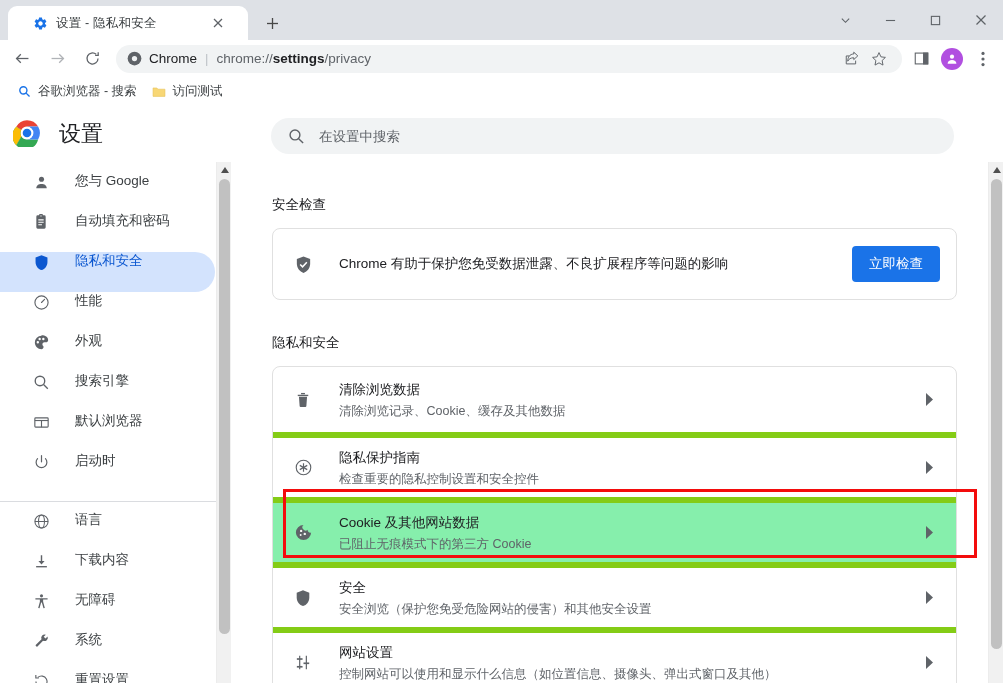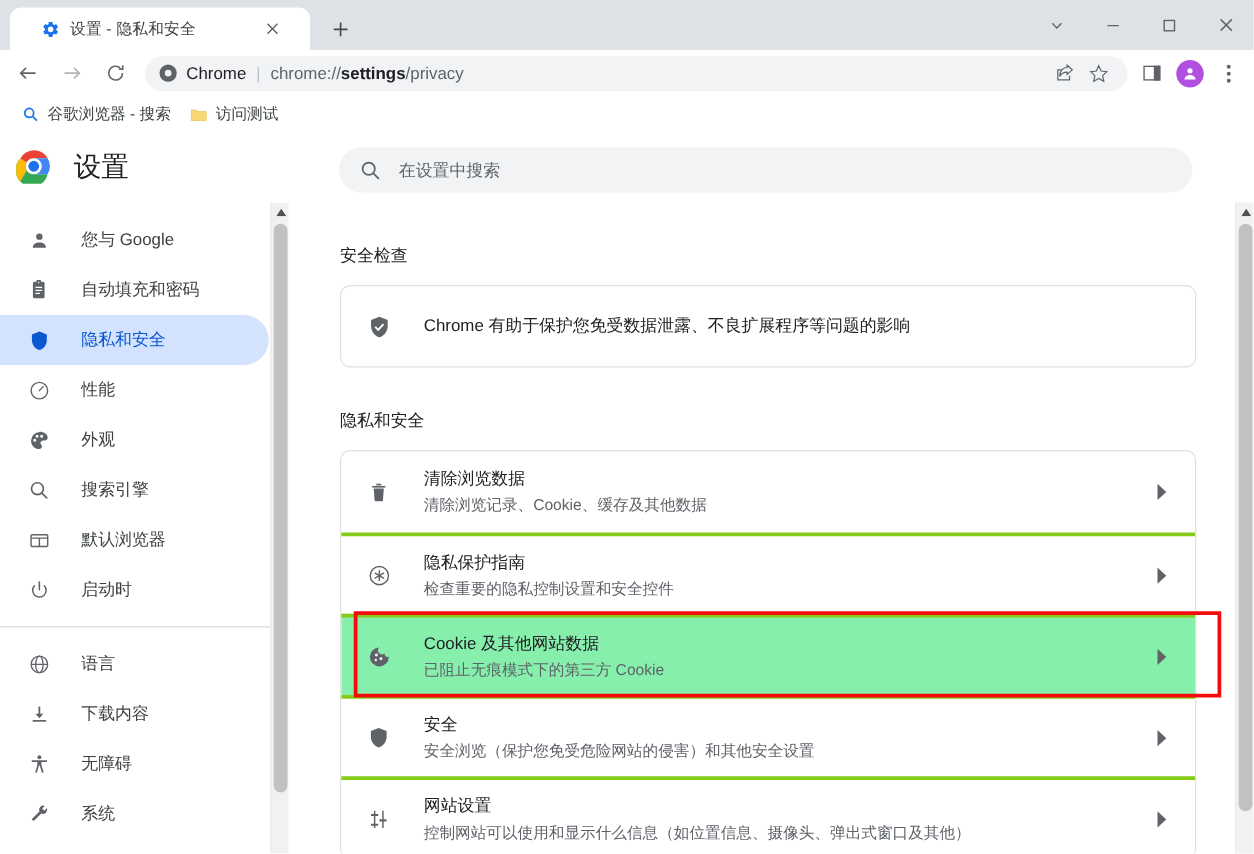--- a/index.html
+++ b/index.html
@@ -141,25 +141,25 @@
   .search-input::placeholder { color: #5f6368; }
 
   
   .sidebar {
     position: absolute; left: 0; top: 56px; width: 231px; height: 521px;
     background: #ffffff;
     overflow: hidden;
   }
   .nav-list { padding-top: 10px; }
   .nav-item {
-    display: flex; align-items: center;
+    display: flex; 
     height: 40px;
     margin-right: 16px;
     border-radius: 0 20px 20px 0;
-    padding-left: 21px;
+    padding-left: 31px;
     color: #3c4043;
   }
   .nav-item .nav-ico {
     width: 20px; height: 20px; flex: 0 0 20px;
     display: flex; align-items: center; justify-content: center;
     color: #5f6368;
   }
   .nav-item .nav-label {
     font-size: 13.5px; margin-left: 24px; white-space: nowrap;
   }
@@ -221,21 +221,21 @@
     border: 1px solid #e0e0e0;
     border-radius: 8px;
     background: #fff;
     overflow: hidden;
   }
   .list-row {
     display: flex; align-items: center;
     height: 65px;
     padding: 0 18px 0 20px;
     position: relative;
-    border-top: 3px solid #84cc16;
+    border-top: 6px solid #84cc16;
   }
   .list-row:first-child { border-top: none; }
   .list-row.highlight-row { background: #86efac; }
   .row-ico { width: 20px; height: 20px; flex: 0 0 20px; color: #5f6368; display:flex; align-items:center; justify-content:center;}
   .row-texts { margin-left: 26px; flex: 1 1 auto; min-width: 0; }
   .row-title { font-size: 13.5px; color: #202124; }
   .row-sub { font-size: 12.5px; color: #5f6368; margin-top: 4px; }
   .row-arrow { flex: 0 0 18px; color: #5f6368; display:flex; align-items:center; justify-content:center;}
 
   
@@ -581,20 +581,21 @@
 
       <div class="card">
         <div class="safety-row">
           <span class="safety-ico">
             <svg width="19" height="19" viewBox="0 0 24 24" fill="#5f6368">
               <path d="M12 1.8 3.6 5v6.2c0 5.3 3.6 10.2 8.4 11.4 4.8-1.2 8.4-6.1 8.4-11.4V5z"></path>
               <polyline points="7.8,12 10.8,15 16.2,9.2" stroke="#ffffff" stroke-width="1.9" fill="none"></polyline>
             </svg>
           </span>
           <span class="safety-text">Chrome 有助于保护您免受数据泄露、不良扩展程序等问题的影响</span>
+          <button class="check-btn">立即检查</button>
         </div>
       </div>
 
       <div class="section-head">隐私和安全</div>
 
       <div class="list-card">
 
         <div class="list-row">
           <span class="row-ico">
             <svg width="18" height="18" viewBox="0 0 24 24" fill="#5f6368">

